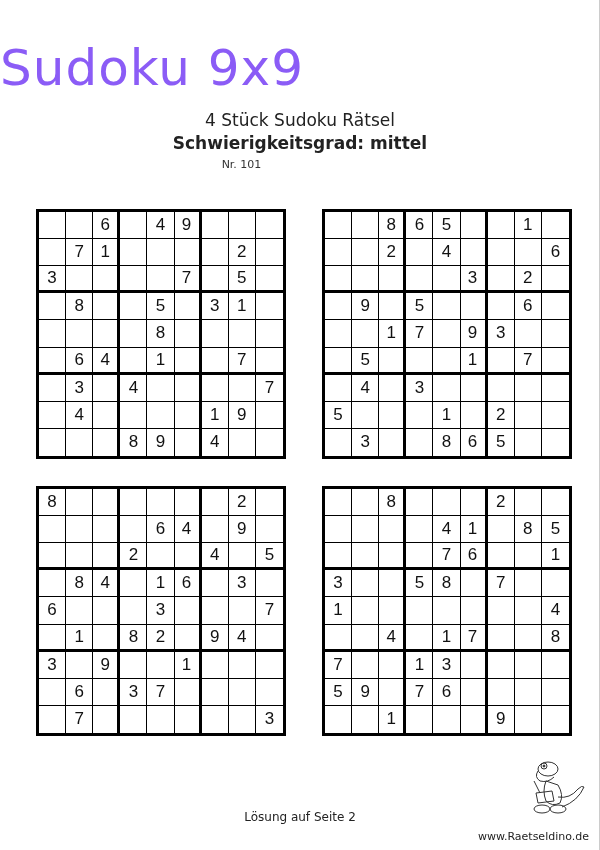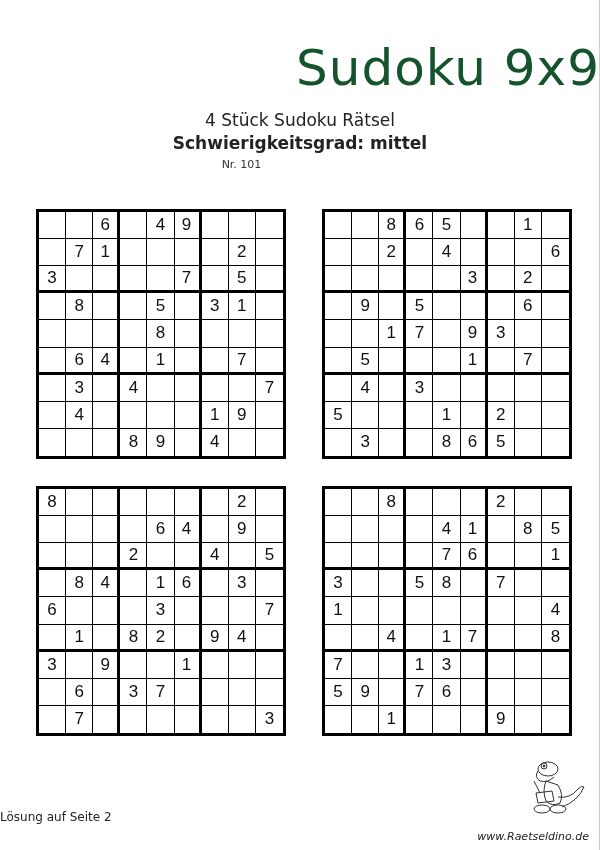--- a/index.html
+++ b/index.html
@@ -2,23 +2,23 @@
 <html><head>
   <meta charset="utf-8">
   <style>
     html, body { margin: 0; padding: 0; }
     body {
       width: 600px; height: 850px; background: #ffffff; position: relative;
       font-family: "Liberation Sans", sans-serif; color: #1a1a1a; overflow: hidden;
       border-right: 1px solid #ccc; box-sizing: border-box;
     }
     .title {
-      position: absolute; top: 38px; left: 0; width: 600px; text-align: right;
+      position: absolute; top: 38px; left: 0; width: 600px; text-align: left;
       font-family: "DejaVu Sans", sans-serif; font-size: 50px; line-height: 60px;
-      letter-spacing: 1px; color: #14532d;
+      letter-spacing: 1px; color: #8b5cf6;
     }
     .subtitle {
       position: absolute; left: 0; width: 600px; text-align: center;
       font-family: "DejaVu Sans", sans-serif; font-size: 17px; color: #222;
     }
     .sub1 { top: 110px; }
     .sub2 { top: 133px; font-weight: bold; }
     .nr {
       position: absolute; top: 158px; left: 0; width: 483px; text-align: center;
       font-family: "DejaVu Sans", sans-serif; font-size: 11px; color: #333;
@@ -36,26 +36,26 @@
       border-right: 1px solid #000; border-bottom: 1px solid #000;
       display: flex; align-items: center; justify-content: center;
       font-family: "Liberation Sans", sans-serif; font-size: 17px; color: #111;
       box-sizing: border-box;
     }
     .cell.c8 { border-right: none; }
     .cell.r8 { border-bottom: none; }
     .cell.c2, .cell.c5 { border-right: 3px solid #000; }
     .cell.r2, .cell.r5 { border-bottom: 3px solid #000; }
     .footer {
-      position: absolute; top: 810px; left: 0; width: 600px; text-align: left;
+      position: absolute; top: 810px; left: 0; width: 600px; text-align: center;
       font-family: "DejaVu Sans", sans-serif; font-size: 12px; color: #222;
     }
     .site {
       position: absolute; top: 830px; right: 10px;
-      font-family: "DejaVu Sans", sans-serif; font-size: 11px; color: #222; font-style: italic;
+      font-family: "DejaVu Sans", sans-serif; font-size: 11px; color: #222;
     }
     .dino { position: absolute; left: 518px; top: 755px; width: 72px; height: 72px; }
   </style>
 </head>
 <body>
 
 <div class="title">Sudoku 9x9</div>
 <div class="subtitle sub1">4 Stück Sudoku Rätsel</div>
 <div class="subtitle sub2">Schwierigkeitsgrad: mittel</div>
 <div class="nr">Nr. 101</div>

